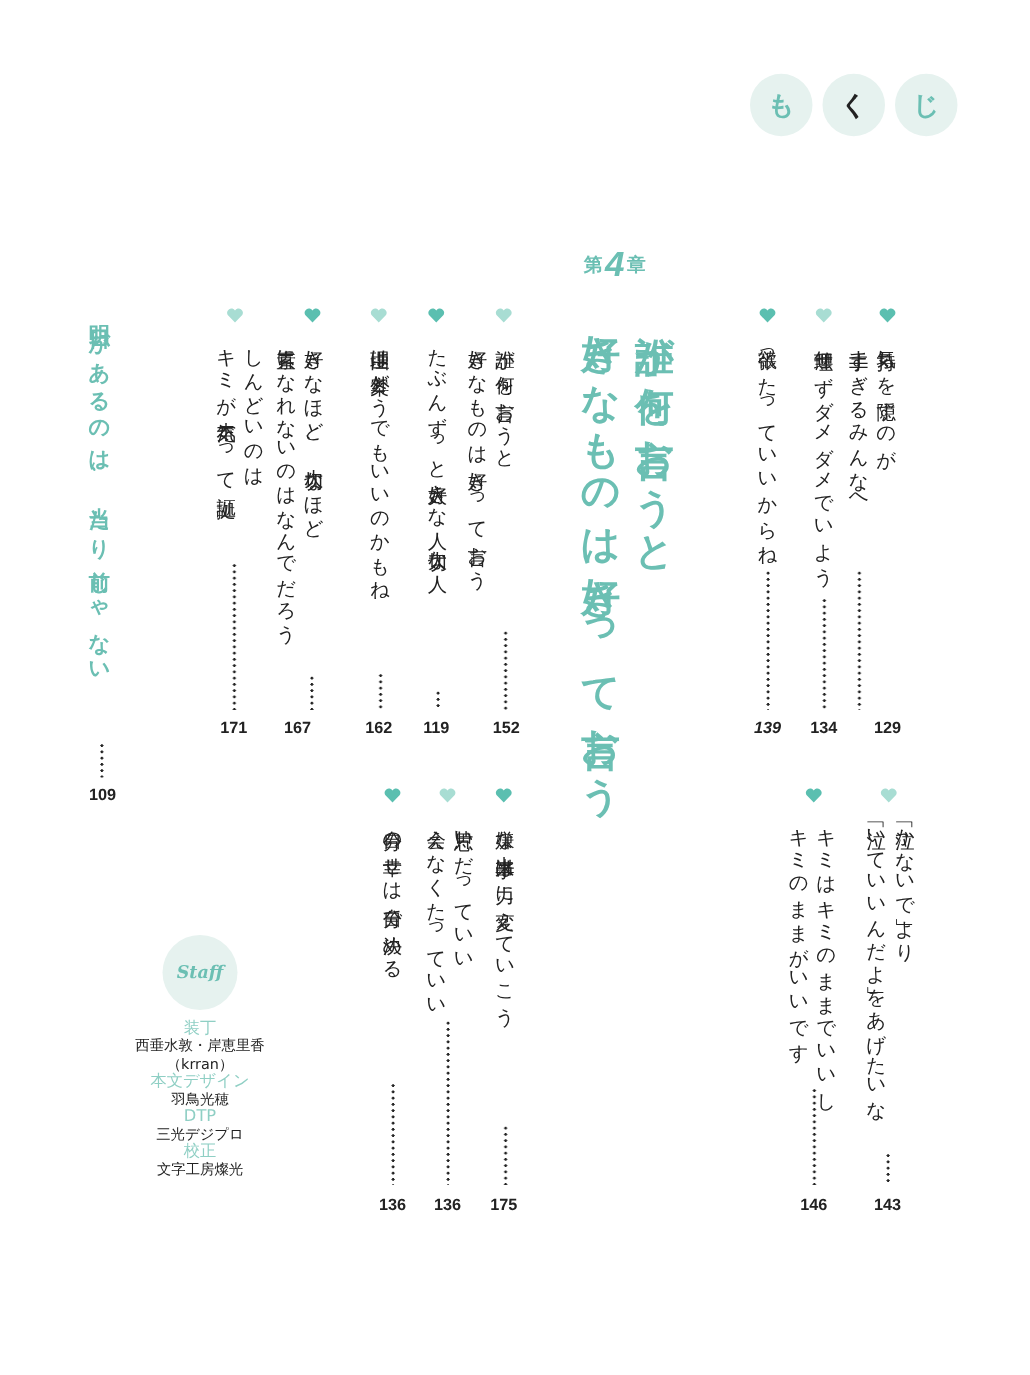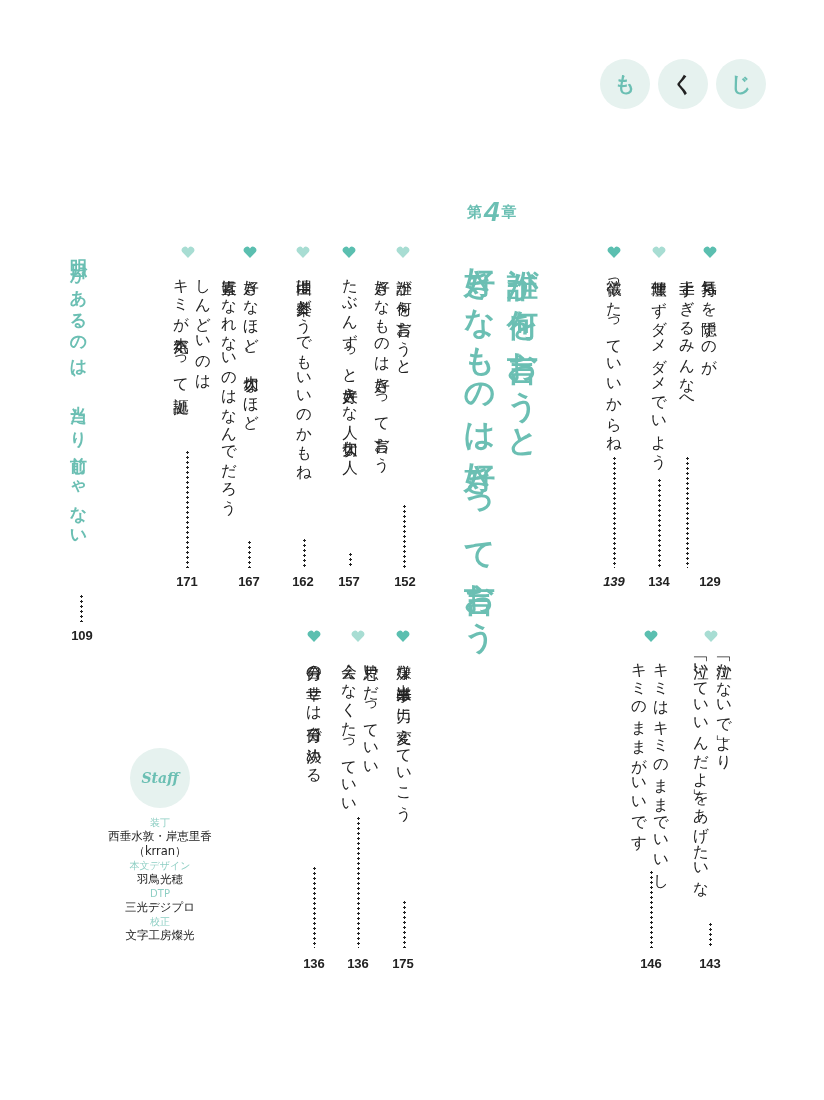--- a/index.html
+++ b/index.html
@@ -29,21 +29,21 @@
                    line-height:42px; }
 
   .teal-vt { writing-mode:vertical-rl; text-orientation:upright; color:#6bbfb3;
              font-size:17px; letter-spacing:4px; font-weight:bold; }
 
   .staff { position:absolute; left:102px; top:748px; width:116px; text-align:center; }
   .staff .badge { width:60px; height:60px; border-radius:50%; background:#e6f2ef;
                   margin:0 auto 8px auto; display:flex; align-items:center; justify-content:center;
                   color:#6bbfb3; font-style:italic; font-weight:bold; font-size:14px;
                   font-family:"DejaVu Serif", serif;text-align:center; }
-  .staff .role { color:#8fcfc4; font-size:10px; line-height:13px; }
+  .staff .role { color:#8fcfc4; font-size:13px; line-height:13px; }
   .staff .name { color:#222; font-size:11.5px; line-height:15px; }
 </style>
 </head>
 <body>
 
 <div class="mokuji">
   <div class="circ c-teal">
       <span>も</span>
     </div>
   <div class="circ c-dark">
@@ -109,21 +109,21 @@
 </div>
 
 <div>
   <div class="heart" style="position:absolute;left:342px;top:246px;">
       <svg width="14" height="13" viewBox="0 0 14 13">
         <path d="M7 12 L1.2 6 A3.4 3.4 0 0 1 7 2.4 A3.4 3.4 0 0 1 12.8 6 Z" fill="#5bbfb0"></path>
       </svg>
     </div>
   <div class="vt" style="position:absolute;left:339px;top:268px;letter-spacing:0.3px;">たぶんずっと大好きな人　大切な人</div>
   <div class="dots" style="left:349px;top:552px;height:16px;"></div>
-  <div class="page" style="left:329px;top:574px;">157</div>
+  <div class="page" style="left:329px;top:574px;">119</div>
 </div>
 
 <div>
   <div class="heart" style="position:absolute;left:296px;top:246px;">
       <svg width="14" height="13" viewBox="0 0 14 13">
         <path d="M7 12 L1.2 6 A3.4 3.4 0 0 1 7 2.4 A3.4 3.4 0 0 1 12.8 6 Z" fill="#a8ddd3"></path>
       </svg>
     </div>
   <div class="vt" style="position:absolute;left:293px;top:268px;letter-spacing:0.6px;">理由は案外どうでもいいのかもね</div>
   <div class="dots" style="left:303px;top:538px;height:30px;"></div>
@@ -132,21 +132,21 @@
 
 <div>
   <div class="heart" style="position:absolute;left:243px;top:246px;">
       <svg width="14" height="13" viewBox="0 0 14 13">
         <path d="M7 12 L1.2 6 A3.4 3.4 0 0 1 7 2.4 A3.4 3.4 0 0 1 12.8 6 Z" fill="#5bbfb0"></path>
       </svg>
     </div>
   <div class="vt" style="position:absolute;left:240px;top:268px;">好きなほど、大切なほど</div>
   <div class="vt" style="position:absolute;left:218px;top:268px;letter-spacing:0.6px;">素直になれないのはなんでだろう</div>
   <div class="dots" style="left:248px;top:540px;height:28px;"></div>
-  <div class="page" style="left:229px;top:574px;">167</div>
+  <div class="page" style="left:218px;top:574px;">167</div>
 </div>
 
 <div>
   <div class="heart" style="position:absolute;left:181px;top:246px;">
       <svg width="14" height="13" viewBox="0 0 14 13">
         <path d="M7 12 L1.2 6 A3.4 3.4 0 0 1 7 2.4 A3.4 3.4 0 0 1 12.8 6 Z" fill="#a8ddd3"></path>
       </svg>
     </div>
   <div class="vt" style="position:absolute;left:192px;top:268px;">しんどいのは</div>
   <div class="vt" style="position:absolute;left:170px;top:268px;">キミが本気だって証拠</div>

